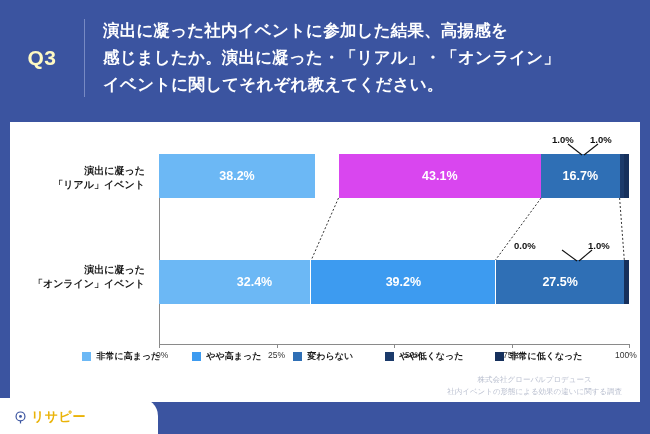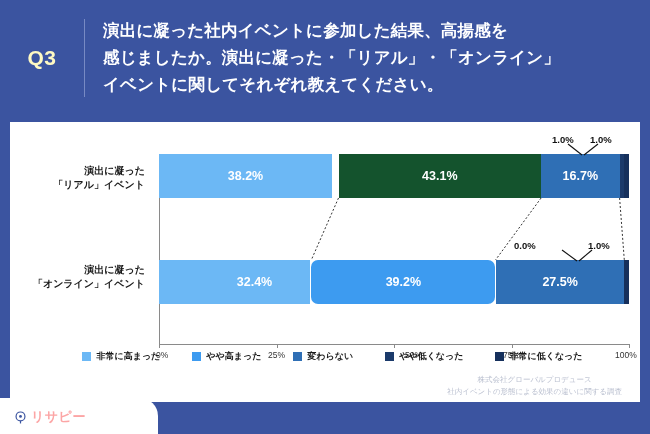--- a/index.html
+++ b/index.html
@@ -75,21 +75,21 @@
 
   
   .notch{
     position:absolute;left:0;bottom:0;width:158px;height:36px;
     background:#ffffff;border-top-right-radius:18px;
   }
   .logo{
     position:absolute;left:14px;bottom:8px;display:flex;align-items:center;gap:4px;
   }
   .pin{width:13px;height:13px;flex:0 0 13px;}
-  .logotxt{font-size:13px;font-weight:bold;color:#fca5a5;letter-spacing:.5px;}
+  .logotxt{font-size:13px;font-weight:bold;color:#eab308;letter-spacing:.5px;}
 </style>
 </head>
 <body>
 
 <div class="root">
 
   <div class="header">
     <div class="qnum">Q3</div>
     <div class="qdiv"></div>
     <div class="qtext">
@@ -113,37 +113,37 @@
       <div>「オンライン」イベント</div>
     </div>
 
     <svg class="leader" style="left:149px;top:76px;width:470px;height:62px;">
       <line x1="179.5" y1="0" x2="152.3" y2="62" stroke="#333" stroke-width="1" stroke-dasharray="2,2"></line>
       <line x1="382.1" y1="0" x2="336.5" y2="62" stroke="#333" stroke-width="1" stroke-dasharray="2,2"></line>
       <line x1="460.6" y1="0" x2="465.3" y2="62" stroke="#333" stroke-width="1" stroke-dasharray="2,2"></line>
     </svg>
 
     <div class="bar" style="left:149px;top:32px;width:470px;">
-      <div class="seg" style="left:0px;width:173px;background:#6cb8f5;">38.2%</div>
-      <div class="seg" style="left:179.5px;width:202.6px;background:#14532d;">43.1%</div>
+      <div class="seg" style="left:0px;width:156px;background:#6cb8f5;">38.2%</div>
+      <div class="seg" style="left:179.5px;width:202.6px;background:#d946ef;">43.1%</div>
       <div class="seg" style="left:382.1px;width:78.5px;background:#2f6fb5;">16.7%</div>
       <div class="seg" style="left:460.6px;width:4.7px;background:#1b3a6b;font-size:0;"></div>
       <div class="seg" style="left:465.3px;width:4.7px;background:#16305c;font-size:0;"></div>
     </div>
 
     <div class="callout" style="left:542px;top:12px;">1.0%</div>
     <div class="callout" style="left:580px;top:12px;">1.0%</div>
     <svg class="leader" style="left:540px;top:22px;width:80px;height:12px;">
       <line x1="18" y1="0" x2="32" y2="11" stroke="#111" stroke-width="1.1"></line>
       <line x1="48" y1="0" x2="34" y2="11" stroke="#111" stroke-width="1.1"></line>
     </svg>
 
     <div class="bar" style="left:149px;top:138px;width:470px;">
       <div class="seg" style="left:0px;width:151px;background:#6cb8f5;padding-left:40px;">32.4%</div>
-      <div class="seg" style="left:152.3px;width:184.2px;background:#3d9bf0;border-radius:7px;">39.2%</div>
+      <div class="seg" style="left:152.3px;width:184.2px;background:#3d9bf0;">39.2%</div>
       <div class="seg" style="left:336.5px;width:129.3px;background:#2f6fb5;">27.5%</div>
       <div class="seg" style="left:465.3px;width:4.7px;background:#16305c;font-size:0;"></div>
     </div>
 
     <div class="callout" style="left:504px;top:118px;">0.0%</div>
     <div class="callout" style="left:578px;top:118px;">1.0%</div>
     <svg class="leader" style="left:534px;top:128px;width:84px;height:12px;">
       <line x1="18" y1="0" x2="33" y2="11" stroke="#111" stroke-width="1.1"></line>
       <line x1="48" y1="0" x2="35" y2="11" stroke="#111" stroke-width="1.1"></line>
     </svg>

